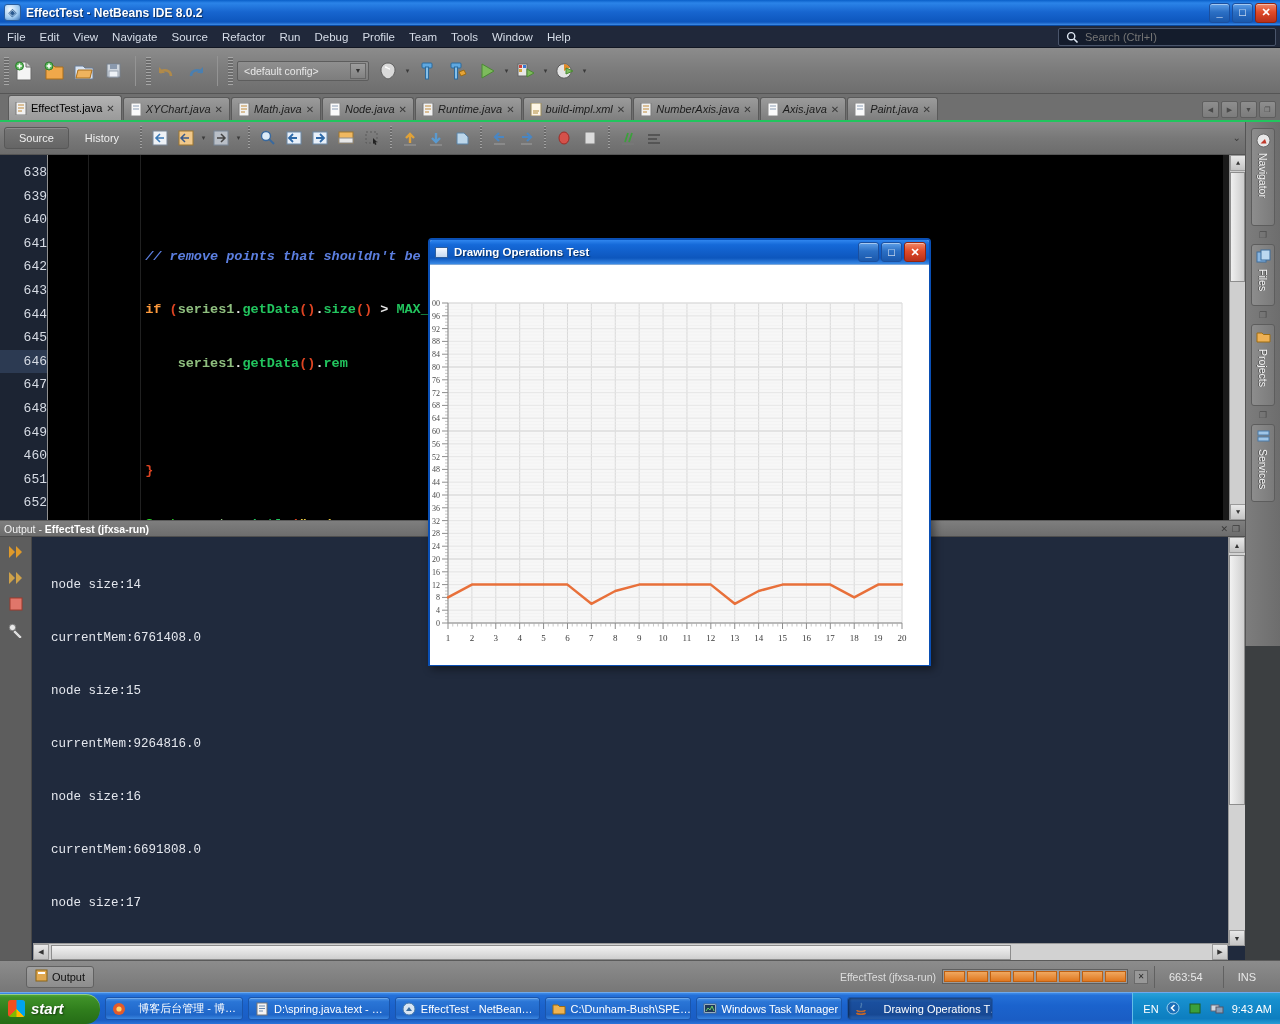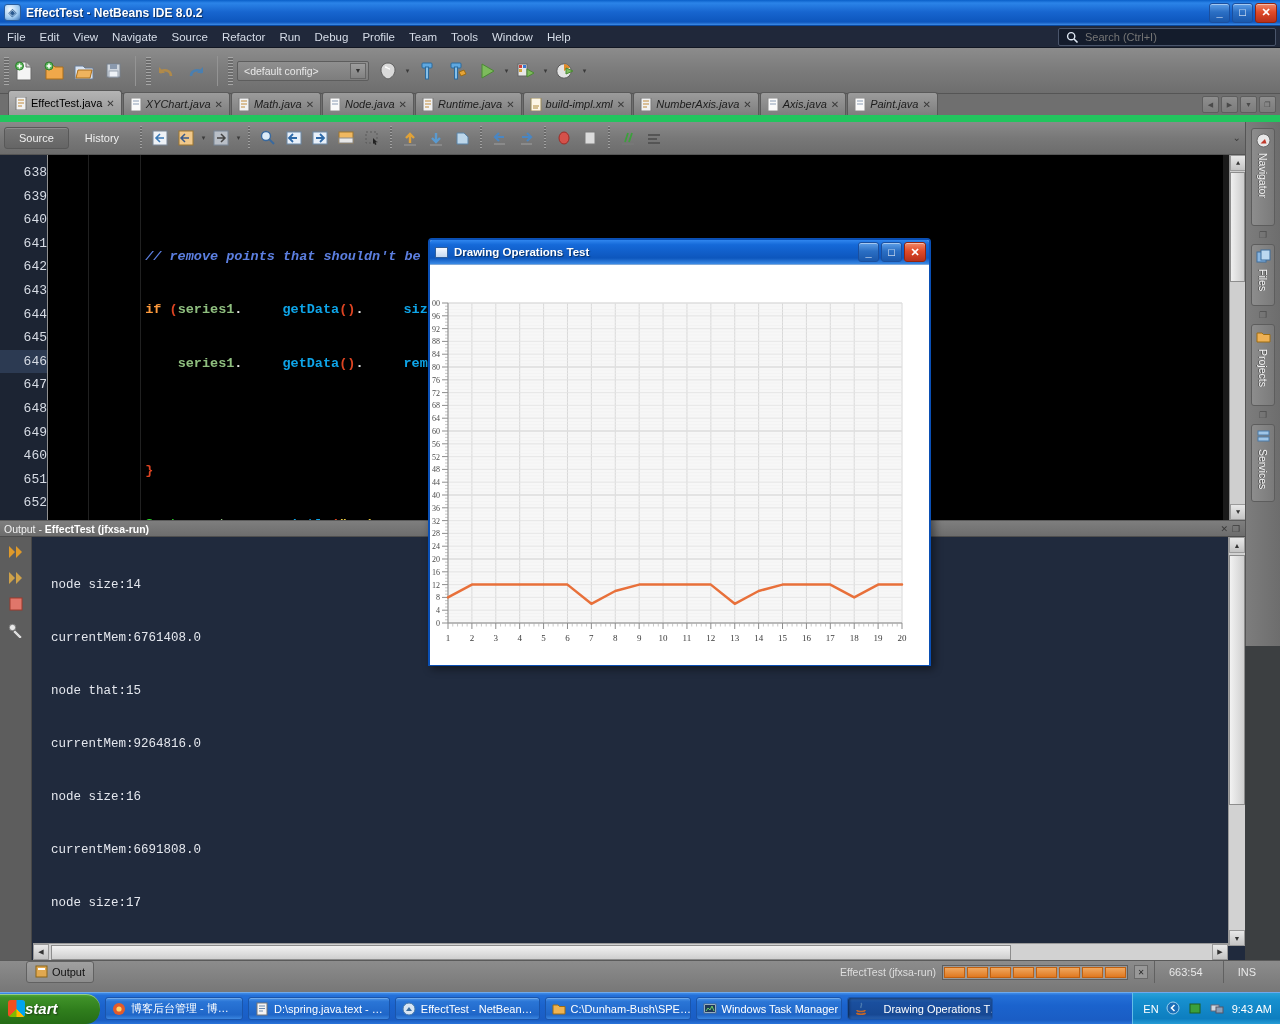--- a/index.html
+++ b/index.html
@@ -91,21 +91,21 @@
   #config-combo .arrow{
     width:16px;height:16px;background:linear-gradient(to bottom,#9d9d9d,#828282);
     border:1px solid #666;display:flex;align-items:center;justify-content:center;
     color:#303030;font-size:7px;
   }
   .drop-caret{width:9px;height:28px;display:flex;align-items:center;justify-content:center;color:#3a3a3a;font-size:7px;}
 
   
   #tabstrip{
     position:absolute;left:0;top:94px;width:1280px;height:28px;
-    background:#6f6f6f;border-bottom:7px solid #22c55e;
+    background:#6f6f6f;border-bottom:2px solid #22c55e;
     display:flex;align-items:flex-end;padding-left:8px;
   }
   .ftab{
     height:23px;display:flex;align-items:center;gap:4px;
     padding:0 6px 0 6px;margin-right:1px;
     background:linear-gradient(to bottom,#9b9b9b,#8a8a8a 60%,#7e7e7e);
     border:1px solid #5a5a5a;border-bottom:none;
     border-radius:3px 3px 0 0; color:#1c1c1c; font-size:11px; font-style:italic;
     white-space:nowrap;
   }
@@ -176,21 +176,21 @@
   #gutter-line{position:absolute;left:47px;top:0;width:1px;height:365px;background:#8f8f8f;}
   #codearea{
     position:absolute;left:48px;top:0;right:22px;height:365px;
     padding-top:6px; font-size:13.5px; font-weight:bold; color:#e6e6e6;
     white-space:pre; overflow:hidden;
   }
   .cl{height:23.6px;line-height:23.6px;}
   .k{color:#ff9a3c;}
   .cm{color:#5c7fe0;font-style:italic;}
   .id{color:#8fbf7f;}
-  .mth{color:#0ea5e9;margin-left:40px;}
+  .mth{color:#22c55e;}
   .str{color:#e8c840;}
   .punct{color:#dd4422;}
   .sysc{color:#30e030;}
   .vguide{position:absolute;top:0;width:1px;height:365px;background:#202020;}
   #editor-scroll{
     position:absolute;right:0;top:0;width:16px;height:365px;
     background:#cfcfcf;border-left:1px solid #8d8d8d;
   }
   .sc-arrow{width:16px;height:16px;background:linear-gradient(to bottom,#e8e8e8,#c4c4c4);
     border:1px solid #9a9a9a;display:flex;align-items:center;justify-content:center;font-size:7px;color:#333;}
@@ -231,21 +231,21 @@
     position:absolute;left:33px;right:17px;bottom:0;height:17px;background:#d2d2d2;border-top:1px solid #9a9a9a;
     display:flex;align-items:center;
   }
   #output-hthumb{position:absolute;left:18px;width:960px;height:15px;
     background:linear-gradient(to bottom,#f2f2f2,#cfcfcf);border:1px solid #8d8d8d;}
 
   
   #statusbar{
     position:absolute;left:0;top:960px;width:1280px;height:32px;
     background:linear-gradient(to bottom,#8c8c8c,#777);
-    border-top:1px solid #5a5a5a;display:flex;align-items:flex-start;
+    border-top:1px solid #5a5a5a;display:flex;align-items:center;
   }
   #sb-outputtab{
     display:flex;align-items:center;gap:4px;height:22px;padding:0 8px;margin-left:26px;
     background:linear-gradient(to bottom,#a0a0a0,#8d8d8d);
     border:1px solid #616161;border-radius:3px;font-size:11px;color:#111;
   }
   #sb-minim{position:absolute;left:6px;top:9px;color:#3f3f3f;font-size:10px;}
   #sb-progress-wrap{margin-left:auto;display:flex;align-items:center;gap:6px;padding-right:10px;}
   #sb-progress-label{font-size:10.5px;color:#dedede;}
   #sb-progress{
@@ -281,21 +281,21 @@
 
   
   #taskbar{
     position:absolute;left:0;top:992px;width:1280px;height:32px;
     background:linear-gradient(to bottom,#3f8ce8 0%,#2470d8 8%,#1b63cd 40%,#1a5dc4 88%,#2a74da 100%);
     border-top:1px solid #6ea9ec;display:flex;align-items:center;
   }
   #startbtn{
     height:30px;width:100px;border-radius:0 14px 14px 0;
     background:linear-gradient(to bottom,#53ac3a 0%,#3f9128 12%,#2f7d1c 55%,#256c16 100%);
-    display:flex;align-items:center;padding-left:8px;
+    display:flex;align-items:center;gap:6px;padding-left:8px;
     box-shadow:inset 0 1px 0 rgba(255,255,255,.4);
   }
   #startbtn .flag{
     width:17px;height:17px;border-radius:3px;
     background:
       linear-gradient(to bottom right,#f25022 0 50%,#7fba00 50% 100%);
     position:relative;overflow:hidden;
   }
   #startbtn .flag:after{
     content:"";position:absolute;inset:0;
@@ -303,20 +303,21 @@
     clip-path:polygon(50% 0,100% 0,100% 100%,50% 100%);
   }
   #startbtn span{color:#fff;font-style:italic;font-weight:bold;font-size:15px;text-shadow:1px 1px 2px rgba(0,0,0,.5);}
   .taskitem{
     height:23px;min-width:138px;max-width:146px;margin-left:5px;
     background:linear-gradient(to bottom,#4b95e8,#2a75d6 18%,#1f66c8 80%,#3c87e0);
     border:1px solid #1a55ab;border-radius:3px;
     display:flex;align-items:center;gap:5px;padding:0 6px;
     color:#fff;font-size:11px;overflow:hidden;white-space:nowrap;
     box-shadow:inset 0 1px 0 rgba(255,255,255,.22);
+    justify-content:space-between;
   }
   .taskitem.active{
     background:linear-gradient(to bottom,#2e6cc0,#1a4f9e 20%,#174893 80%,#2a63b4);
     box-shadow:inset 1px 1px 3px rgba(0,0,0,.5);
     gap:16px;
   }
   .ti-ico{width:14px;height:14px;flex:none;}
   #tray{
     margin-left:auto;height:32px;display:flex;align-items:center;gap:7px;padding:0 8px 0 10px;
     background:linear-gradient(to bottom,#28a0d8 0%,#1790cf 20%,#0d7ec0 80%,#2aa2da 100%);
@@ -774,21 +775,21 @@
         <svg width="16" height="15">
           <circle cx="4.5" cy="4.5" r="3.2" fill="#e8e8e8" stroke="#777"></circle>
           <path d="M7 7l7 7-2 2-7-7z" fill="#dcdcdc" stroke="#777"></path>
         </svg>
       </div>
   </div>
 
   <div id="output-text">
     <div>node size:14</div>
     <div>currentMem:6761408.0</div>
-    <div>node that:15</div>
+    <div>node size:15</div>
     <div>currentMem:9264816.0</div>
     <div>node size:16</div>
     <div>currentMem:6691808.0</div>
     <div>node size:17</div>
     
     
     
     
     
     

